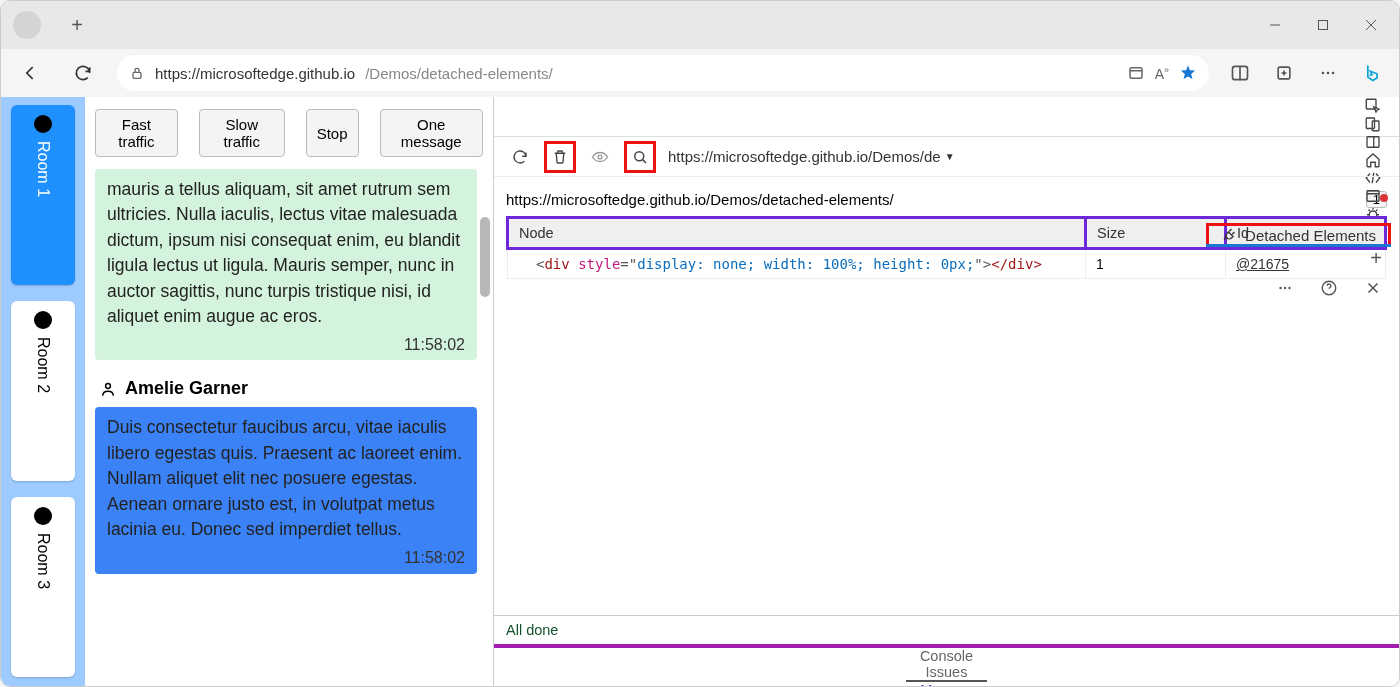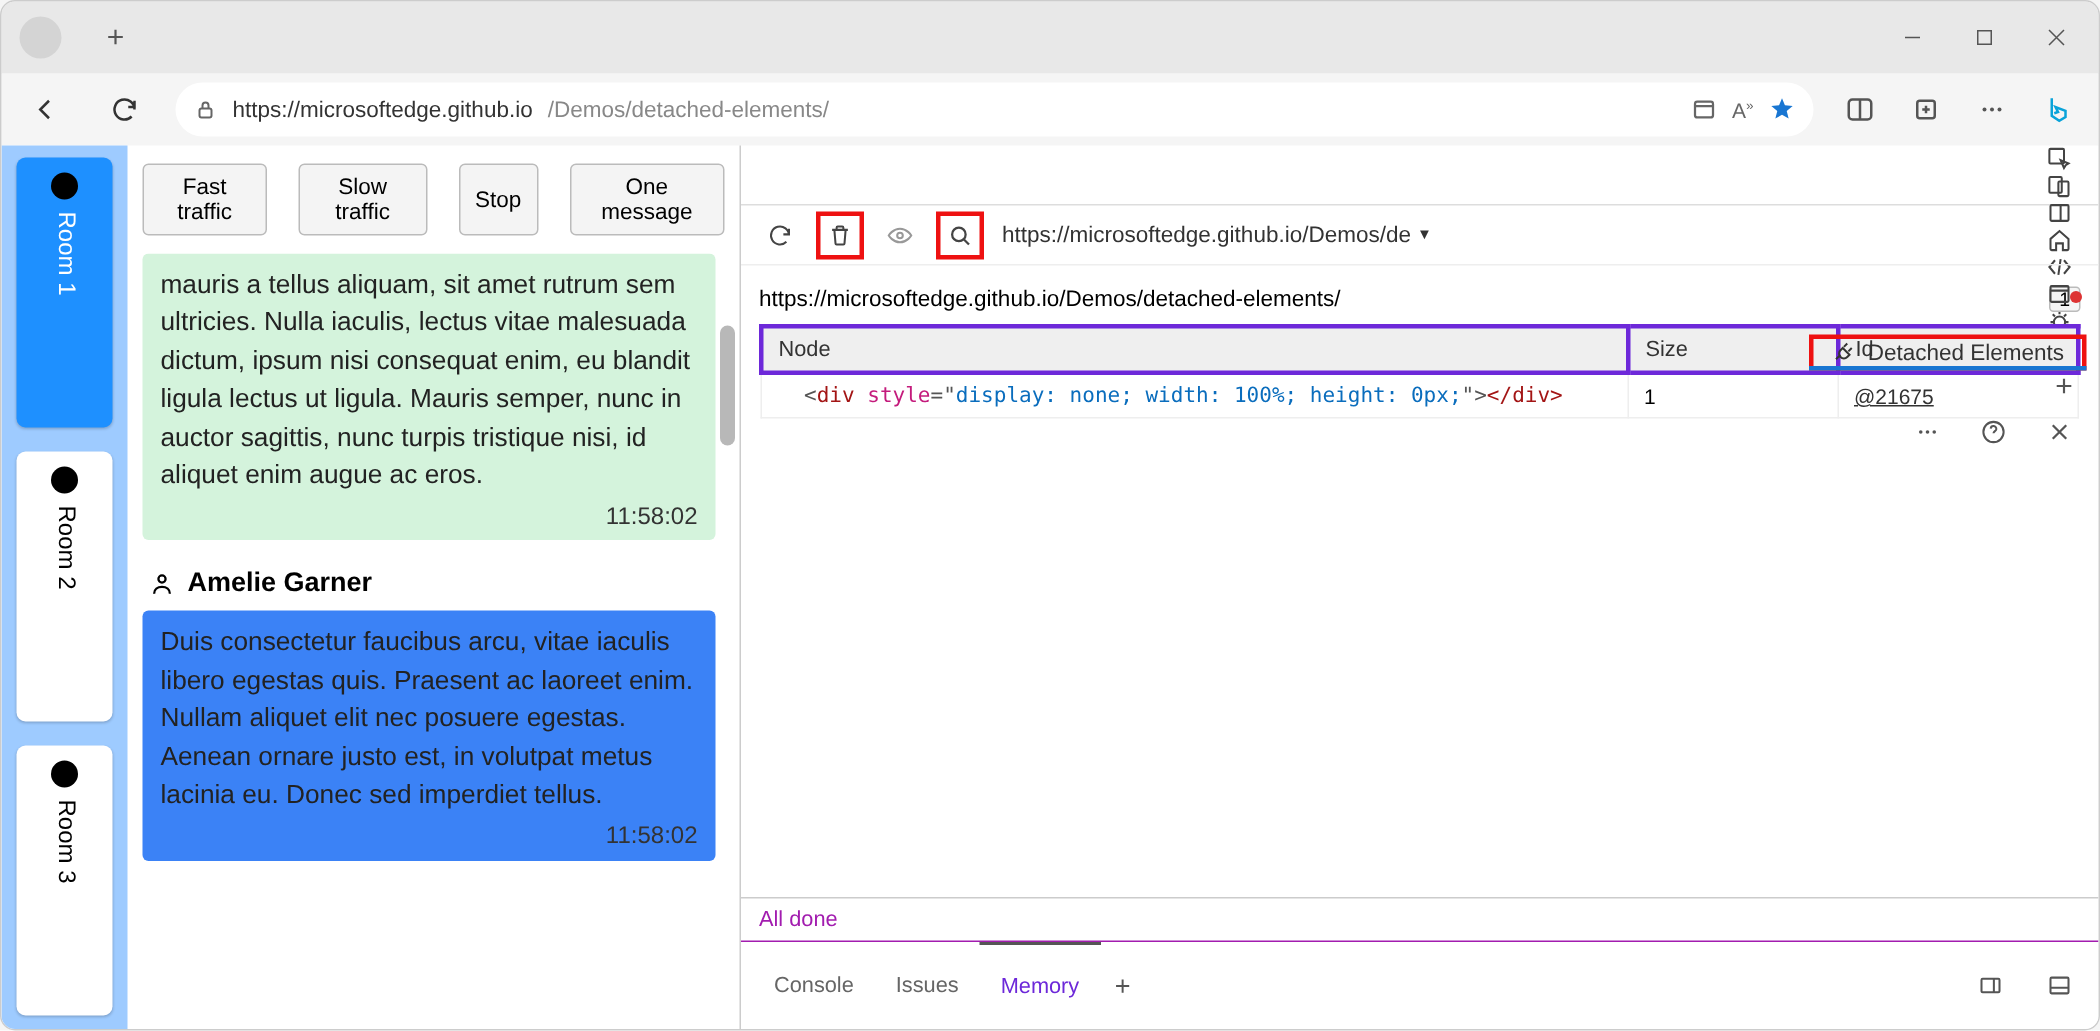--- a/index.html
+++ b/index.html
@@ -73,22 +73,22 @@
 .tbl { width:100%; border-collapse:collapse; font-size:14.5px; }
 .tbl th { text-align:left; background:#efefef; border:3px solid #6d28d9; padding:6px 10px; font-weight:400; color:#333; }
 .tbl td { border:1px solid #eee; padding:6px 10px; font-family:Consolas,Menlo,monospace; font-size:14px; white-space:nowrap; }
 .tbl td.reg { font-family:"Segoe UI",sans-serif; }
 .kw-tag { color:#a31515; }
 .kw-attr { color:#c41b7c; }
 .kw-op { color:#555; }
 .kw-str { color:#0a6dbd; }
 .kw-id { color:#333;text-decoration:underline; }
 
-.dt-status { border-top:1px solid #ccc; padding:6px 12px; font-size:14.5px; color:#a21caf; }
-.dt-drawer { border-top:1px solid #a21caf; display:flex; align-items:center; height:59px; padding:0 8px; }
+.dt-status { border-top:1px solid #ccc; padding:6px 12px; font-size:14.5px; color:#14532d; }
+.dt-drawer { border-top:4px solid #a21caf; display:flex; align-items:center; height:42px; padding:0 8px;flex-direction:column; }
 .drawer-tab { padding:0 14px; height:100%; display:flex; align-items:center; font-size:14.5px; color:#666; }
 .drawer-tab.active { color:#6d28d9; border-top:2px solid #555; background:#fff; }
 .drawer-plus { width:30px; text-align:center; color:#555; font-size:18px; }
 .drawer-right { margin-left:auto; display:flex; gap:10px; align-items:center; }
 </style>
 </head>
 <body>
 
 <div class="titlebar">
   <div class="avatar-circle"></div>

